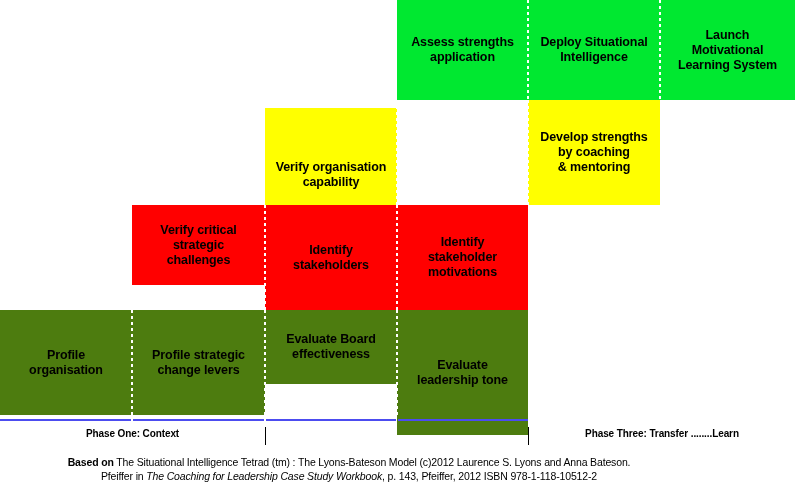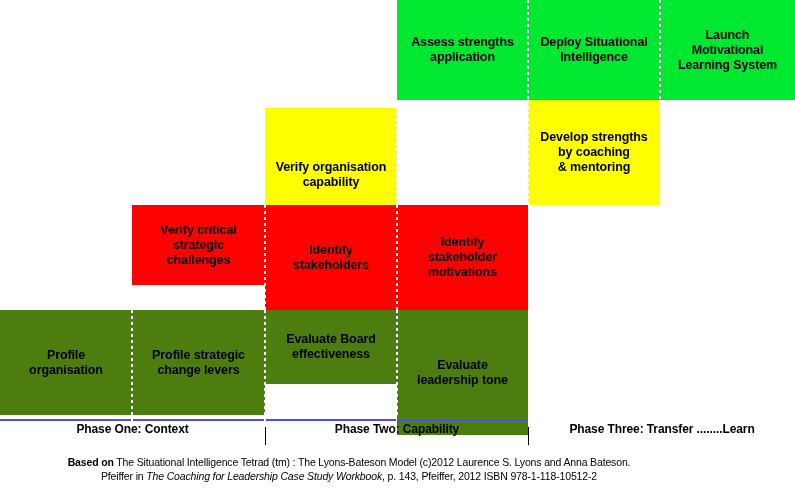--- a/index.html
+++ b/index.html
@@ -74,22 +74,22 @@
     height: 32px;
   }
   #phase-band .phase-rule {
     position: absolute;
     top: 1px;
     height: 2px;
     background: #4c4cf0;
   }
   .phase-label {
     position: absolute;
-    top: 4px;
-    font-size: 12px;
+    top: 10px;
+    font-size: 10px;
     font-weight: bold;
     text-align: center;
     white-space: nowrap;
     letter-spacing: -0.1px;
   }
   .phase-sep {
     position: absolute;
     top: 9px;
     width: 1px;
     height: 18px;
@@ -166,21 +166,20 @@
   <div id="phase-band">
     <div class="phase-rule" style="left:0px;   width:131px;"></div>
     <div class="phase-rule" style="left:133px; width:131px;"></div>
     <div class="phase-rule" style="left:266px; width:130px;"></div>
     <div class="phase-rule" style="left:398px; width:130px;"></div>
 
     <div class="phase-sep" style="left:265px;"></div>
     <div class="phase-sep" style="left:528px;"></div>
 
     <div class="phase-label" style="left:0px;   width:265px;">Phase One: Context</div>
-    <div class="phase-label" style="left:266px; width:262px;">Phase Two: Capability</div>
     <div class="phase-label" style="left:529px; width:266px;">Phase Three: Transfer ........Learn</div>
   </div>
 
   <div id="footnote">
     <div class="line">
       <span class="b">Based on</span><span> The Situational Intelligence Tetrad (tm) : The Lyons-Bateson Model (c)2012 Laurence S. Lyons and Anna Bateson.</span>
     </div>
     <div class="line">
       <span>Pfeiffer in </span><span class="i">The Coaching for Leadership Case Study Workbook</span><span>, p. 143, Pfeiffer, 2012 ISBN 978-1-118-10512-2</span>
     </div>

